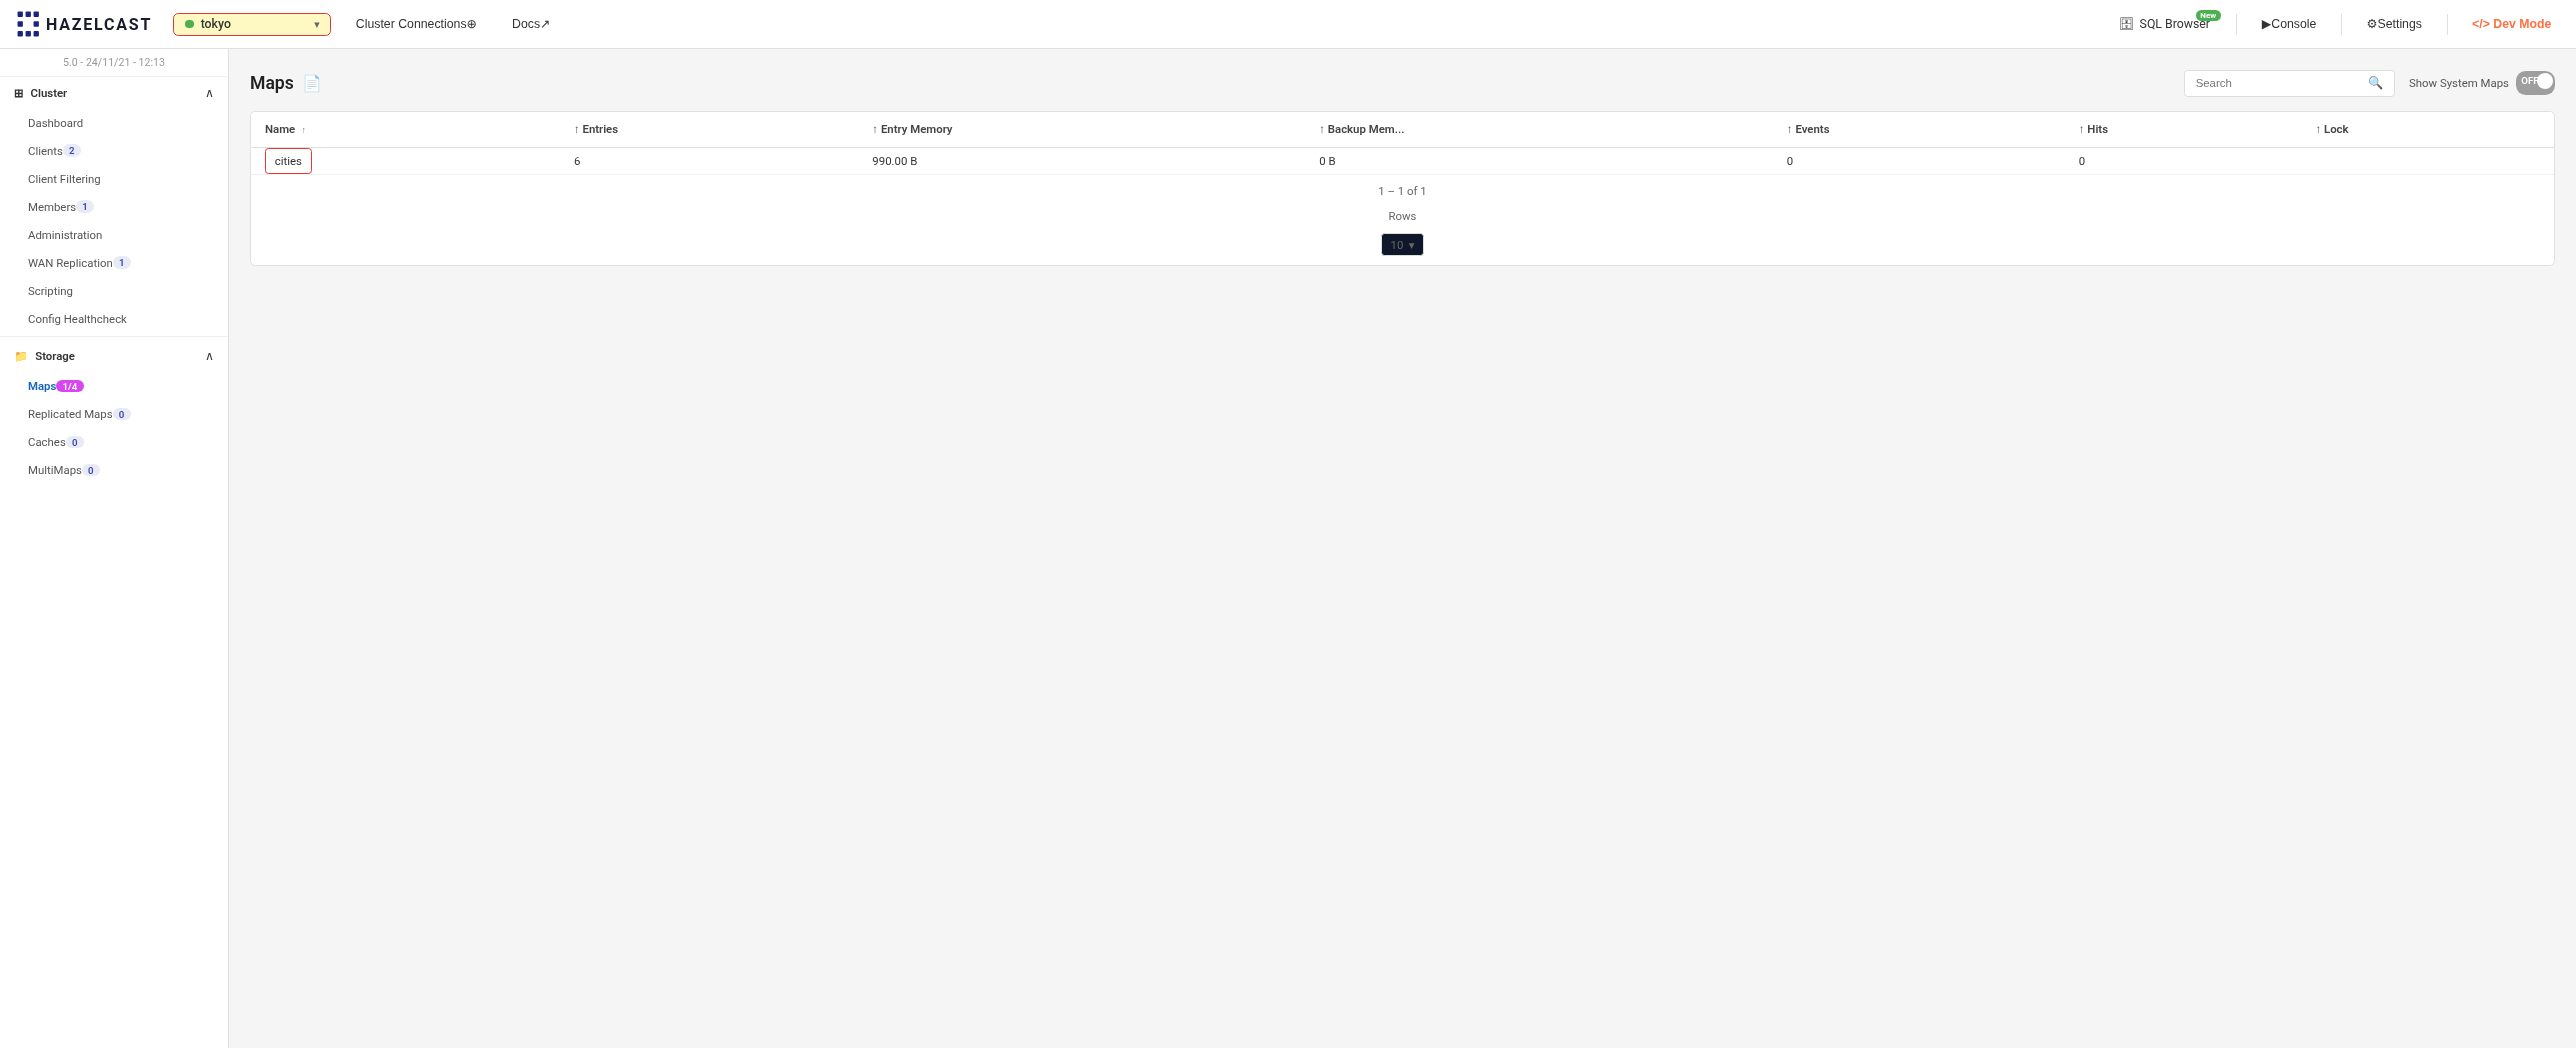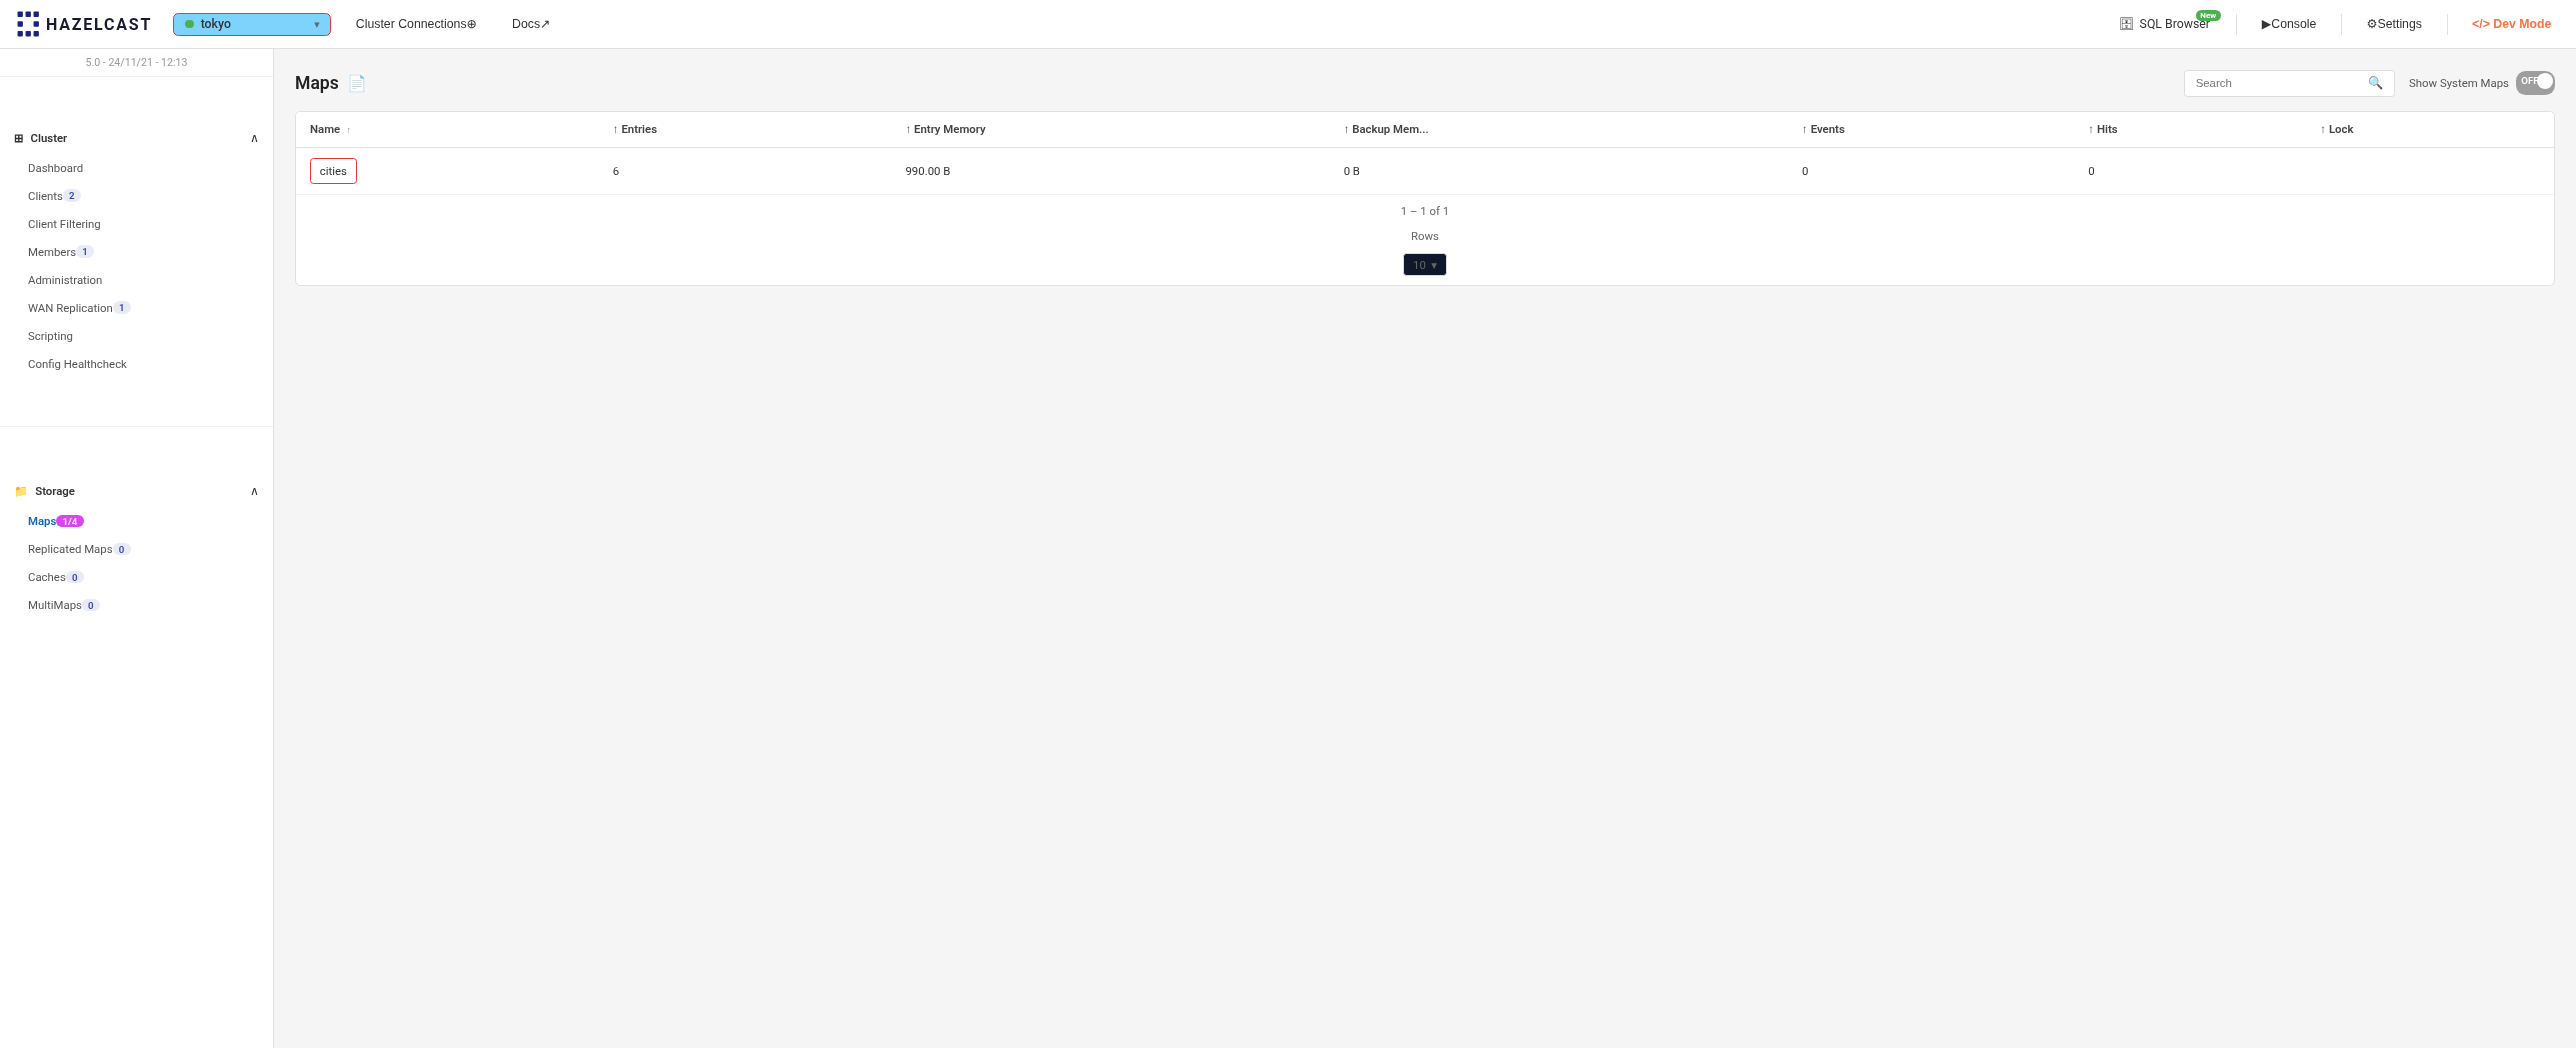--- a/index.html
+++ b/index.html
@@ -3,36 +3,36 @@
   <meta charset="utf-8">
   <style>
     * { box-sizing: border-box; margin: 0; padding: 0; }
     body { font-family: -apple-system, BlinkMacSystemFont, 'Segoe UI', Roboto, sans-serif; font-size: 12.3px; background: #f5f5f5; color: #333; display: flex; flex-direction: column; height: 100vh; overflow: hidden; }
 
     
     .header { display: flex; align-items: center; height: 49px; background: #fff; border-bottom: 0.9px solid #e0e0e0; padding: 0 14px; gap: 14px; flex-shrink: 0; }
     .logo { display: flex; align-items: center; margin-right: 7px; }
     .logo-icon { width: 32px; height: 32px; }
     .logo-text { font-size: 16px; font-weight: 700; letter-spacing: 1.8px; color: #1a1a2e; }
-    .cluster-selector { display: flex; align-items: center; border: 1.8px solid #e53935; border-radius: 5.3px; padding: 3.5px 10.6px; gap: 7px; cursor: pointer; min-width: 158px; background: #7dd3fc; }
+    .cluster-selector { display: flex; align-items: center; border: 1.8px solid #e53935; border-radius: 5.3px; padding: 3.5px 10.6px; gap: 7px; cursor: pointer; min-width: 158px; background: #fef9c3; }
     .cluster-dot { width: 8.8px; height: 8.8px; border-radius: 50%; background: #4caf50; flex-shrink: 0; }
     .cluster-name { flex: 1; font-size: 12.3px; font-weight: 500; }
     .cluster-chevron { color: #666; font-size: 10.6px; }
     .header-btn { display: flex; align-items: center; gap: 0; padding: 5.3px 10.6px; border: none; background: none; cursor: pointer; color: #333; font-size: 12.3px; border-radius: 3.5px; white-space: nowrap; }
     .header-spacer { flex: 1; }
     .sql-browser-btn { display: flex; align-items: center; gap: 5.3px; padding: 5.3px 12.3px; border: none; background: none; cursor: pointer; color: #333; font-size: 12.3px; position: relative; }
     .new-badge { position: absolute; top: -1.8px; right: 1.8px; background: #4caf50; color: #fff; font-size: 8px; font-weight: 700; padding: 0.9px 4.4px; border-radius: 8.8px; }
     .dev-mode-btn { color: #ff7043; font-weight: 600; border: none; background: none; cursor: pointer; font-size: 12.3px; display: flex; align-items: center; gap: 3.5px; padding: 5.3px 10.6px; }
     .header-divider { width: 0.9px; height: 21px; background: #e0e0e0; }
 
     
     .main-layout { display: flex; flex: 1; overflow: hidden; }
 
     
-    .sidebar { width: 274px; background: #fff; border-right: 0.9px solid #e0e0e0; display: flex; flex-direction: column; overflow-y: auto; flex-shrink: 0; gap: 45px; }
+    .sidebar { width: 229px; background: #fff; border-right: 0.9px solid #e0e0e0; display: flex; flex-direction: column; overflow-y: auto; flex-shrink: 0; }
     .sidebar-version { padding: 7px 14px; font-size: 10.6px; color: #999; border-bottom: 0.9px solid #f0f0f0; text-align: center; }
     .sidebar-section { padding: 0; }
     .sidebar-section-header { display: flex; align-items: center; justify-content: space-between; padding: 8.8px 14px; cursor: pointer; }
     .sidebar-section-title { display: flex; align-items: center; gap: 7px; font-weight: 600; font-size: 11.4px; color: #333; }
     .sidebar-item { display: flex; align-items: center; justify-content: flex-start; padding: 7px 14px 7px 28px; cursor: pointer; color: #555; font-size: 11.4px; }
     .sidebar-item.active { color: #1565c0; font-weight: 600; }
     .sidebar-badge { background: #e8eaf6; color: #3949ab; font-size: 9.7px; font-weight: 600; padding: 0.9px 6.2px; border-radius: 8.8px; min-width: 17.6px; text-align: center; }
     .sidebar-badge.active-badge { background: #d946ef; color: #fff; }
     .section-divider { height: 0.9px; background: #f0f0f0; margin: 3.5px 0; }
 
@@ -49,21 +49,21 @@
     .show-system-maps { display: flex; align-items: center; gap: 7px; font-size: 11.4px; color: #555; }
     .toggle { width: 39px; height: 24px; background: #9e9e9e; border-radius: 9.7px; position: relative; cursor: pointer; }
     .toggle-knob { position: absolute; top: 1.8px; right: 1.8px; width: 16px; height: 16px; background: #fff; border-radius: 50%; }
     .toggle-label { font-size: 9.7px; color: #fff; position: absolute; left: 5.3px; top: 3.5px; font-weight: 600; }
 
     
     .table-container { background: #fff; border-radius: 5.3px; border: 0.9px solid #e0e0e0; overflow: hidden; }
     .table { width: 100%; border-collapse: collapse; }
     .table th { padding: 10.6px 14px; text-align: left; font-size: 11.4px; font-weight: 600; color: #444; border-bottom: 0.9px solid #e0e0e0; white-space: nowrap; background: #fff; }
     .table th .sort-icon { font-size: 8.8px; margin-left: 3.5px; color: #888; }
-    .table td { padding: 10px 14px; font-size: 11.4px; color: #333; border-bottom: 0.9px solid #f5f5f5; }
+    .table td { padding: 0 14px; font-size: 11.4px; color: #333; border-bottom: 0.9px solid #f5f5f5; }
     .table tr:last-child td { border-bottom: none; }
     .name-cell-bordered { border: 1.8px solid #e53935; padding: 5.3px 8.8px; border-radius: 3.5px; display: inline-block; }
     .table-footer { display: flex; align-items: center; justify-content: flex-end; padding: 8.8px 14px; gap: 10.6px; border-top: 0.9px solid #f0f0f0; font-size: 11.4px; color: #666; flex-direction: column; }
     .rows-select { display: flex; align-items: center; border: 0.9px solid #ddd; border-radius: 3.5px; padding: 3.5px 8.8px; gap: 5.3px; cursor: pointer; background: #0f172a; }
   </style>
 </head>
 <body>
 
 <header class="header">
   <div class="logo">

